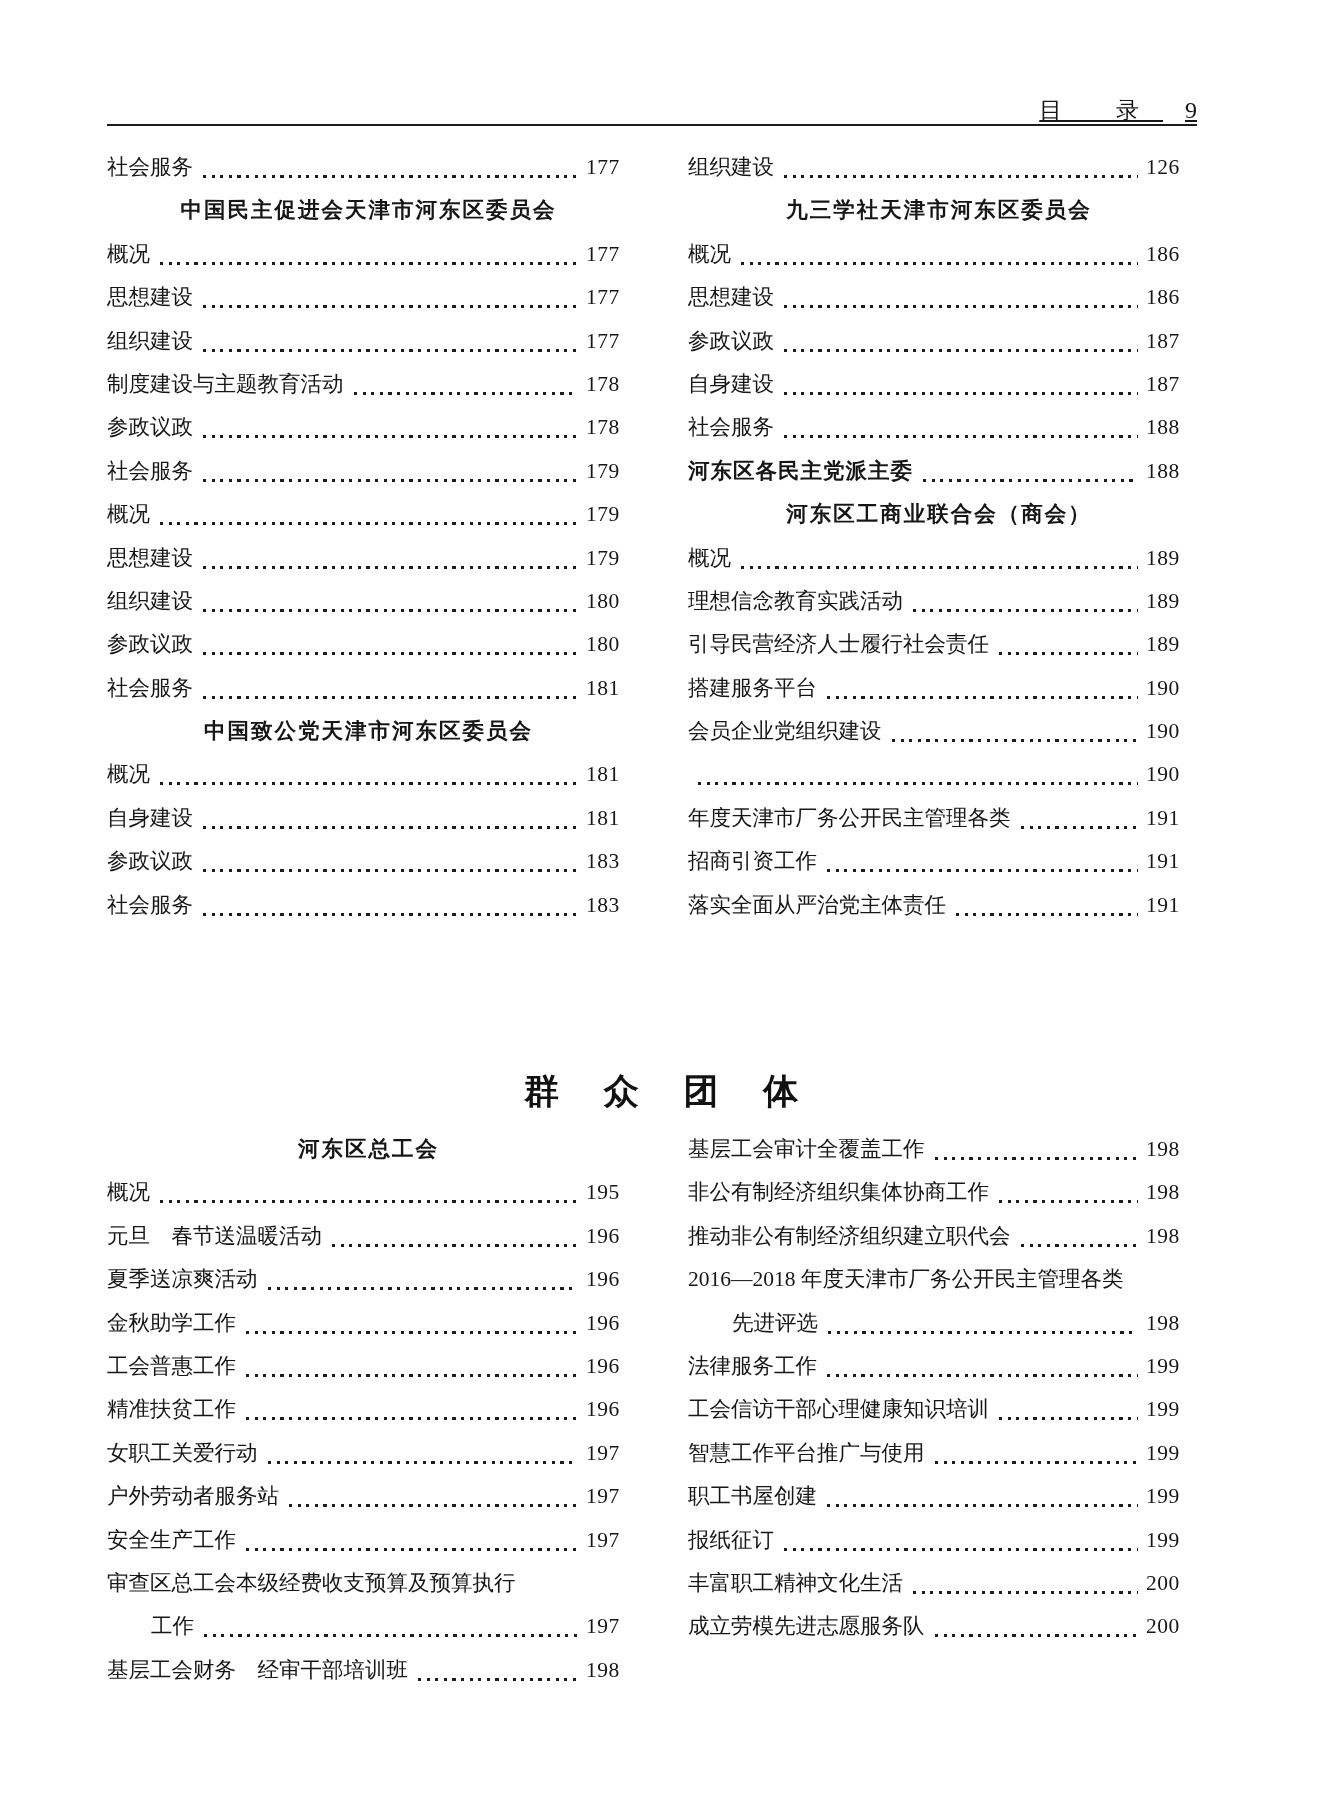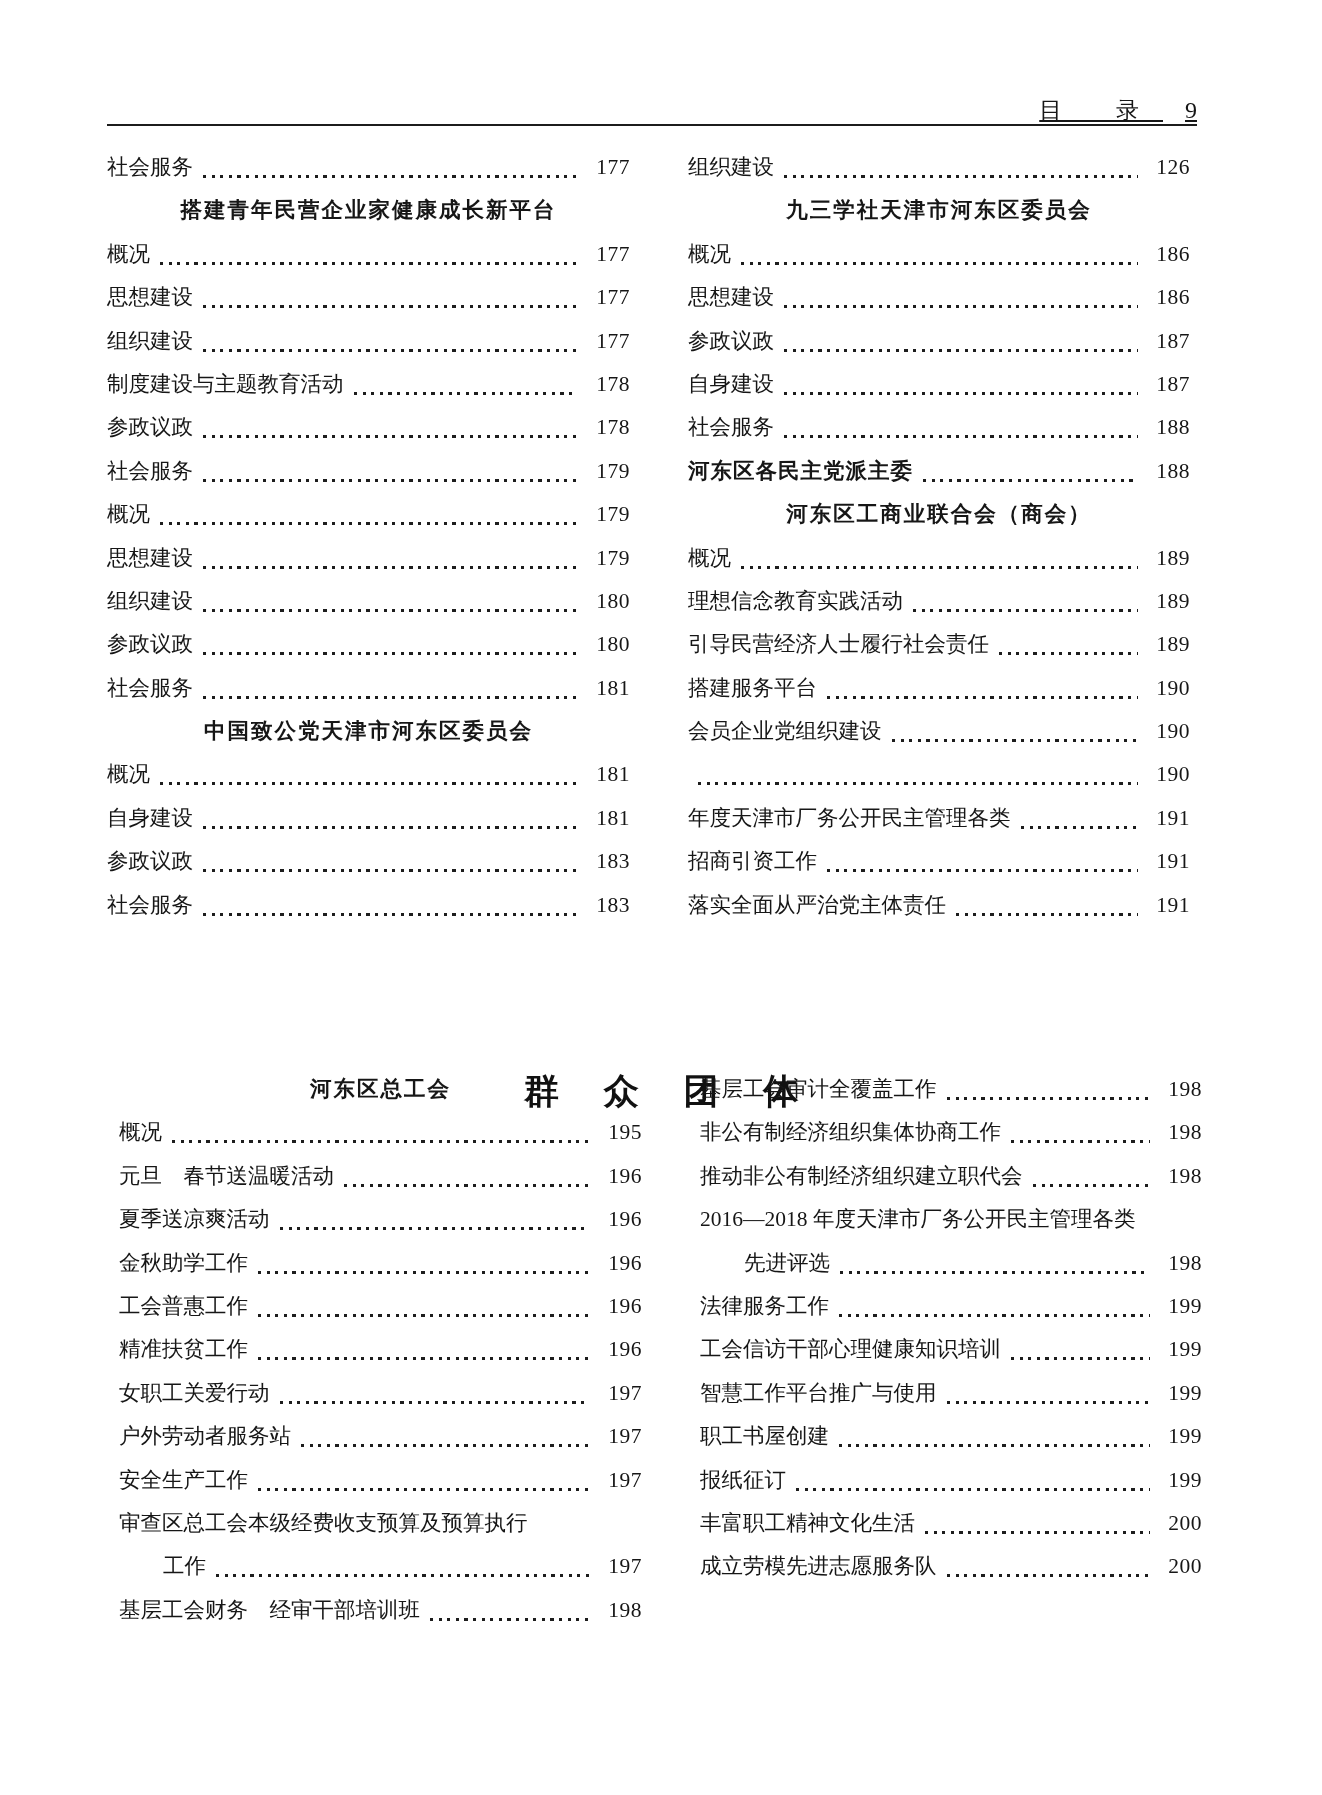--- a/index.html
+++ b/index.html
@@ -22,37 +22,37 @@
   .header .htitle { letter-spacing: 24px; }
   .header .hnum  { margin-left: 22px; font-size: 24px; }
   .rule {
     position: absolute; left: 107px; right: 125px; top: 124px;
     border-top: 2.5px solid #1c1c1c;
   }
 
   
   .toc { position: absolute; left: 107px; width: 1083px; display: flex; }
   .toc.top    { top: 146px; }
-  .toc.bottom { top: 1068px; margin-left: 12px; }
+  .toc.bottom { top: 1128px; }
   .col.left  { width: 523px; }
   .col.right { width: 502px; margin-left: 58px; }
 
   .row { height: 43.4px; display: flex; }
   .row .t {
     font-size: 21.5px; line-height: 43.4px; white-space: pre;
   }
   .row .lead {
     flex: 1; margin: 0 8px 0 10px;
     background-image: repeating-linear-gradient(to right, #1d1d1d 0 3.2px, transparent 3.2px 8.6px);
     background-size: 100% 3.2px;
     background-repeat: no-repeat;
     background-position: 0 29px;
   }
   .row .pg {
-    font-size: 21.5px; line-height: 43.4px; min-width: 44px; text-align: right;
+    font-size: 21.5px; line-height: 43.4px; min-width: 44px; 
     letter-spacing: 0.5px;
   }
 
   .row.heading {
     display: block; text-align: center;
     font-family: "Liberation Sans", sans-serif;
     font-weight: bold; font-size: 21.5px; line-height: 43.4px;
     letter-spacing: 2px; white-space: pre;
   }
   .row.entry-bold .t {
@@ -83,21 +83,21 @@
   </div>
   <div class="rule"></div>
 
   <div class="toc top">
     <div class="col left">
         <div class="row entry">
           <span class="t">社会服务</span>
           <span class="lead"></span>
           <span class="pg">177</span>
         </div>
-        <div class="row heading">搭建青年民营企业家健康成长新平台</div>
+        <div class="row heading">中国民主促进会天津市河东区委员会</div>
         <div class="row entry">
           <span class="t">概况</span>
           <span class="lead"></span>
           <span class="pg">177</span>
         </div>
         <div class="row entry">
           <span class="t">思想建设</span>
           <span class="lead"></span>
           <span class="pg">177</span>
         </div>

